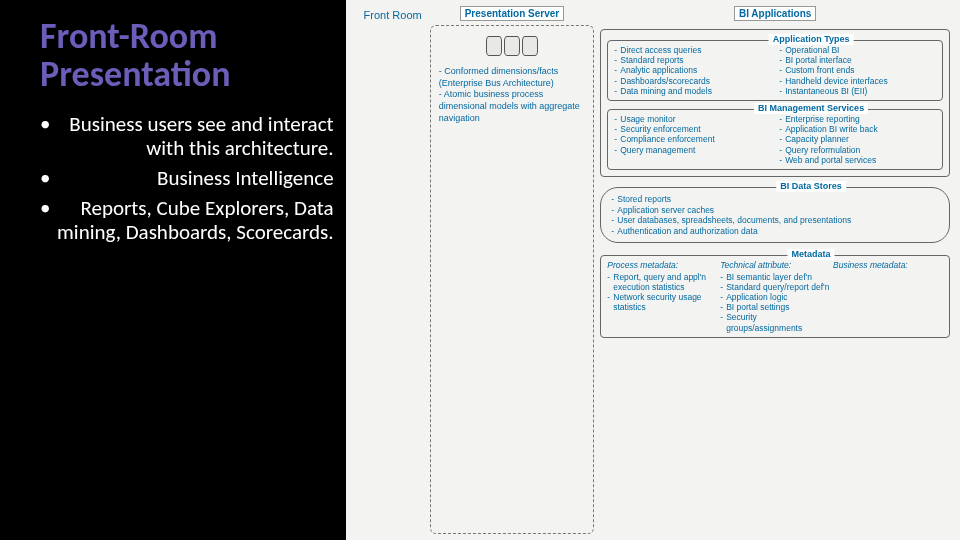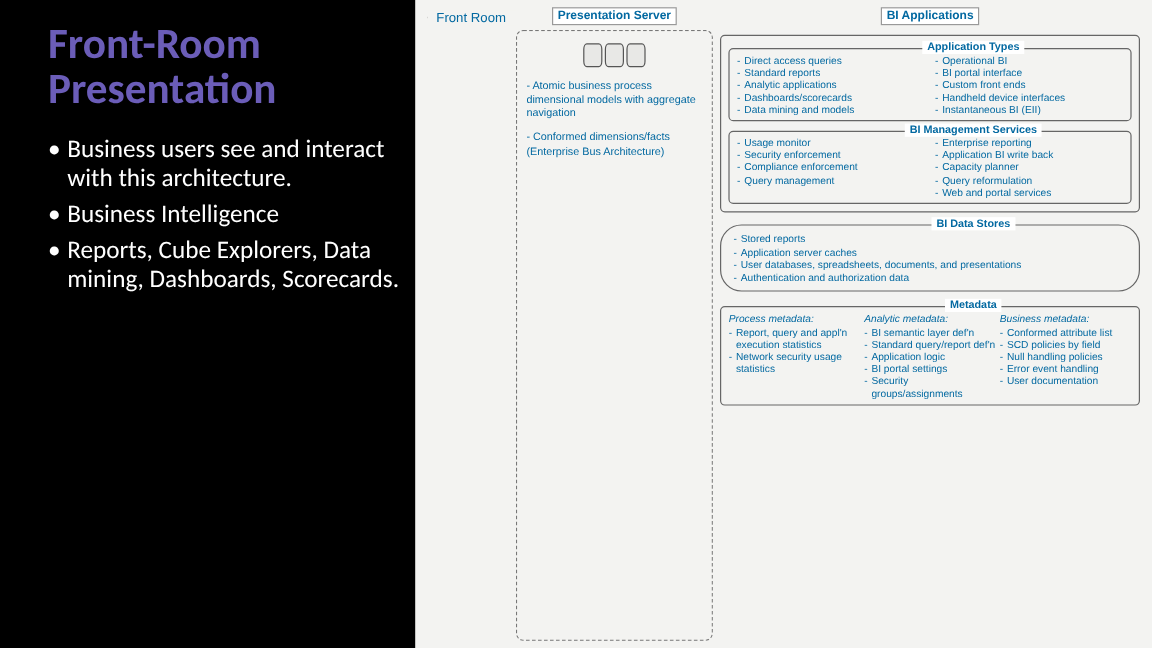--- a/index.html
+++ b/index.html
@@ -1,20 +1,20 @@
 <!DOCTYPE html>
 <html><head>
 <meta charset="utf-8">
 <style>
   * { box-sizing: border-box; margin: 0; padding: 0; }
   body { width: 960px; height: 540px; background: #000; font-family: "Segoe UI", Calibri, Arial, sans-serif; overflow: hidden; }
   .slide { display: flex; width: 100%; height: 100%; }
   .left { width: 36%; padding: 18px 12px 18px 40px; color: #fff; }
   .title { font-size: 36px; font-weight: 600; color: #6b5db8; line-height: 1.05; margin-bottom: 18px; }
-  .bullets { list-style: none; font-size: 21px; color: #000; background: transparent; }
+  .bullets { list-style: none; font-size: 21px; color: #000; background: transparent; text-align: right; }
   .bullets li { color: #fff; margin-bottom: 6px; padding-left: 16px; position: relative; line-height: 1.15; }
   .bullets li::before { content: "•"; position: absolute; left: 0; }
   .right { width: 64%; background: #f3f3f1; padding: 6px 10px 6px 10px; font-family: Liberation Sans, sans-serif; color: #0369a1; display: flex; flex-direction: row; }
   .fr-bar { position: relative; height: 18px; display: flex; align-items: center; justify-content: center; margin-bottom: 4px; }
   .fr-arrow { position: absolute; top: 8px; left: 0; right: 0; height: 1px; background: #444; }
   .fr-arrow::before, .fr-arrow::after { content: ""; position: absolute; top: -3px; width: 0; height: 0; border-top: 4px solid transparent; border-bottom: 4px solid transparent; }
   .fr-arrow::before { left: 0; border-right: 8px solid #444; }
   .fr-arrow::after { right: 0; border-left: 8px solid #444; }
   .fr-label { background: #f3f3f1; padding: 0 8px; font-size: 11px; position: relative; z-index: 1; }
   .cols { display: flex; gap: 6px; flex: 1; }
@@ -59,22 +59,22 @@
 
     <div class="cols">
       <div class="col-left">
         <div class="col-head">Presentation Server</div>
         <div class="dashed-box">
           <div class="cyl-group">
             <div class="cyl"></div>
             <div class="cyl"></div>
             <div class="cyl"></div>
           </div>
+          <div>- Conformed dimensions/facts (Enterprise Bus Architecture)</div>
           <div style="margin-bottom:8px;">- Atomic business process dimensional models with aggregate navigation</div>
-          <div>- Conformed dimensions/facts (Enterprise Bus Architecture)</div>
         </div>
       </div>
 
       <div class="col-right">
         <div class="col-head">BI Applications</div>
 
         <div class="solid-box" style="padding:6px;">
           <div class="solid-box" style="margin-top:4px; margin-bottom:4px;">
             <span class="box-title-inset">Application Types</span>
             <div class="two-col">
@@ -136,38 +136,31 @@
           <span class="box-title-inset">Metadata</span>
           <div class="three-col">
             <div>
               <div class="meta-head">Process metadata:</div>
               <ul>
                 <li>Report, query and appl'n execution statistics</li>
                 <li>Network security usage statistics</li>
               </ul>
             </div>
             <div>
-              <div class="meta-head">Analytic metadata:</div>
+              <div class="meta-head">Technical attribute:</div>
               <ul>
                 <li>BI semantic layer def'n</li>
                 <li>Standard query/report def'n</li>
                 <li>Application logic</li>
                 <li>BI portal settings</li>
                 <li>Security groups/assignments</li>
               </ul>
             </div>
             <div>
               <div class="meta-head">Business metadata:</div>
-              <ul>
-                <li>Conformed attribute list</li>
-                <li>SCD policies by field</li>
-                <li>Null handling policies</li>
-                <li>Error event handling</li>
-                <li>User documentation</li>
-              </ul>
             </div>
           </div>
         </div>
 
       </div>
     </div>
 
   </div>
 </div>
 

